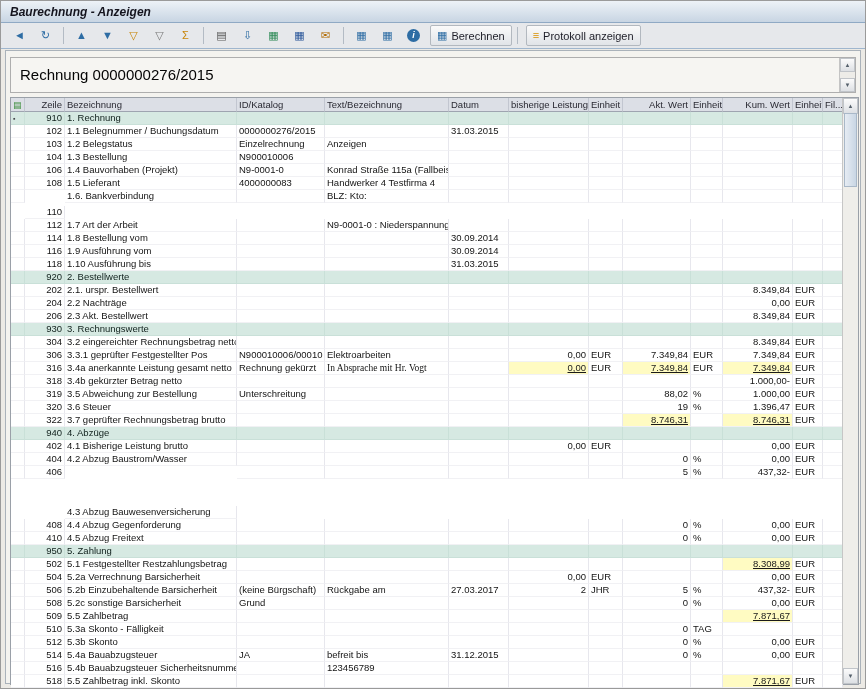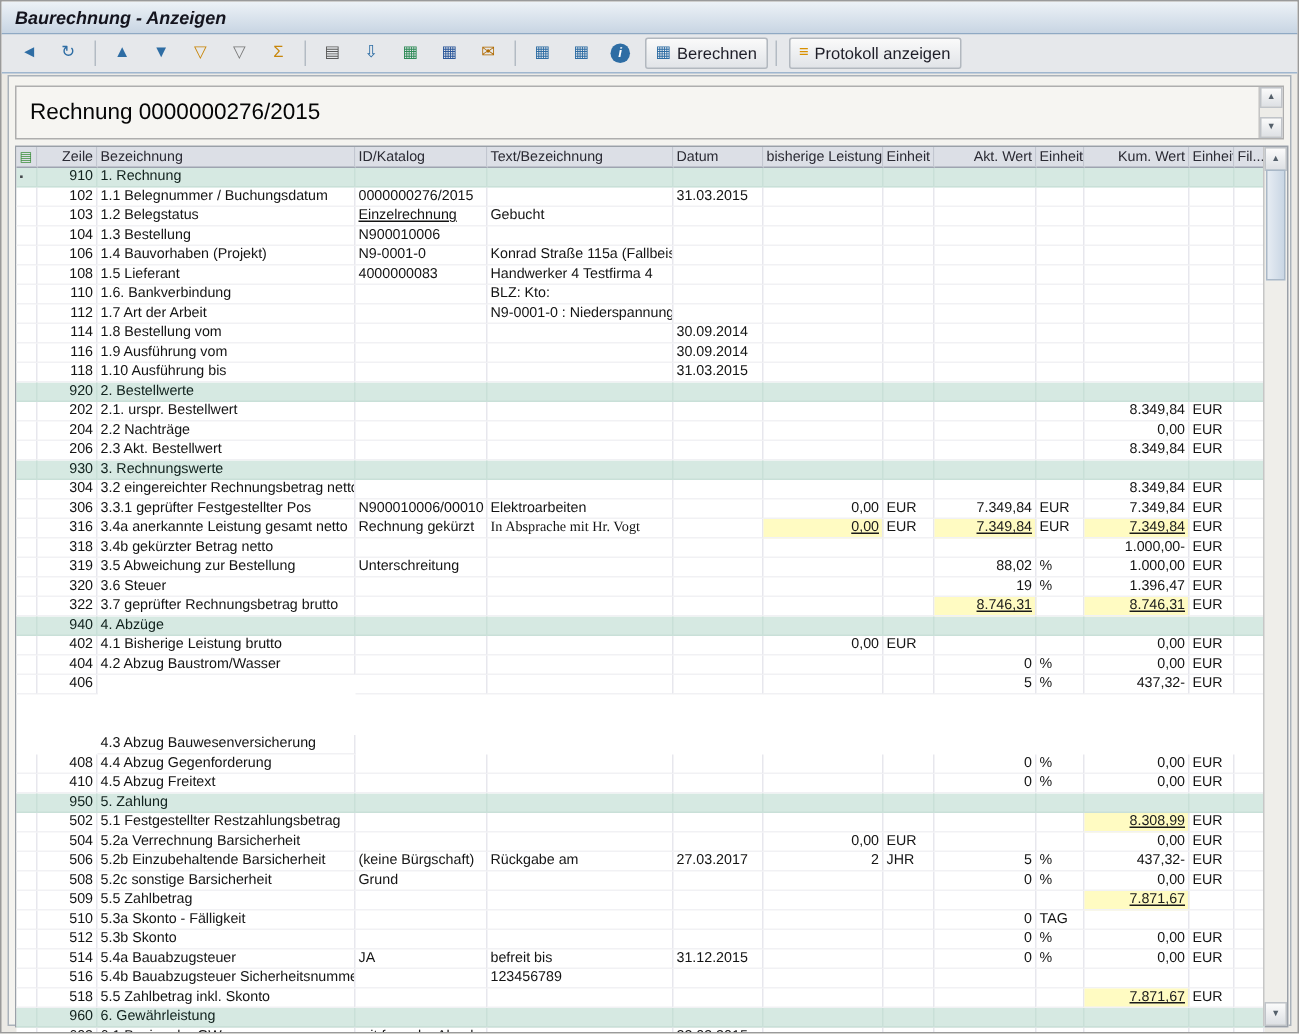--- a/index.html
+++ b/index.html
@@ -223,22 +223,22 @@
               <div class="cell ar" style="width: 68px;"></div>
               <div class="cell" style="width: 32px;"></div>
               <div class="cell ar" style="width: 70px;"></div>
               <div class="cell" style="width: 30px;"></div>
               <div class="cell" style="width: 20px;"></div>
             </div>
             <div class="row">
               <div class="cell" style="width: 14px;"></div>
               <div class="cell ar" style="width: 40px;">103</div>
               <div class="cell" style="width: 172px;">1.2 Belegstatus</div>
-              <div class="cell" style="width: 88px; text-decoration: underline;">Einzelrechnung</div>
-              <div class="cell" style="width: 124px;">Gebucht</div>
+              <div class="cell" style="width: 88px;">Einzelrechnung</div>
+              <div class="cell" style="width: 124px;">Anzeigen</div>
               <div class="cell" style="width: 60px;"></div>
               <div class="cell ar" style="width: 80px;"></div>
               <div class="cell" style="width: 34px;"></div>
               <div class="cell ar" style="width: 68px;"></div>
               <div class="cell" style="width: 32px;"></div>
               <div class="cell ar" style="width: 70px;"></div>
               <div class="cell" style="width: 30px;"></div>
               <div class="cell" style="width: 20px;"></div>
             </div>
             <div class="row">
@@ -281,21 +281,21 @@
               <div class="cell ar" style="width: 80px;"></div>
               <div class="cell" style="width: 34px;"></div>
               <div class="cell ar" style="width: 68px;"></div>
               <div class="cell" style="width: 32px;"></div>
               <div class="cell ar" style="width: 70px;"></div>
               <div class="cell" style="width: 30px;"></div>
               <div class="cell" style="width: 20px;"></div>
             </div>
             <div class="row">
               <div class="cell" style="width: 14px;"></div>
-              <div class="cell ar" style="width: 40px;">110</div>
+              <div class="cell ar" style="width: 40px; margin-top: 16px;">110</div>
               <div class="cell" style="width: 172px;">1.6. Bankverbindung</div>
               <div class="cell" style="width: 88px;"></div>
               <div class="cell" style="width: 124px;">BLZ:  Kto:</div>
               <div class="cell" style="width: 60px;"></div>
               <div class="cell ar" style="width: 80px;"></div>
               <div class="cell" style="width: 34px;"></div>
               <div class="cell ar" style="width: 68px;"></div>
               <div class="cell" style="width: 32px;"></div>
               <div class="cell ar" style="width: 70px;"></div>
               <div class="cell" style="width: 30px;"></div>

